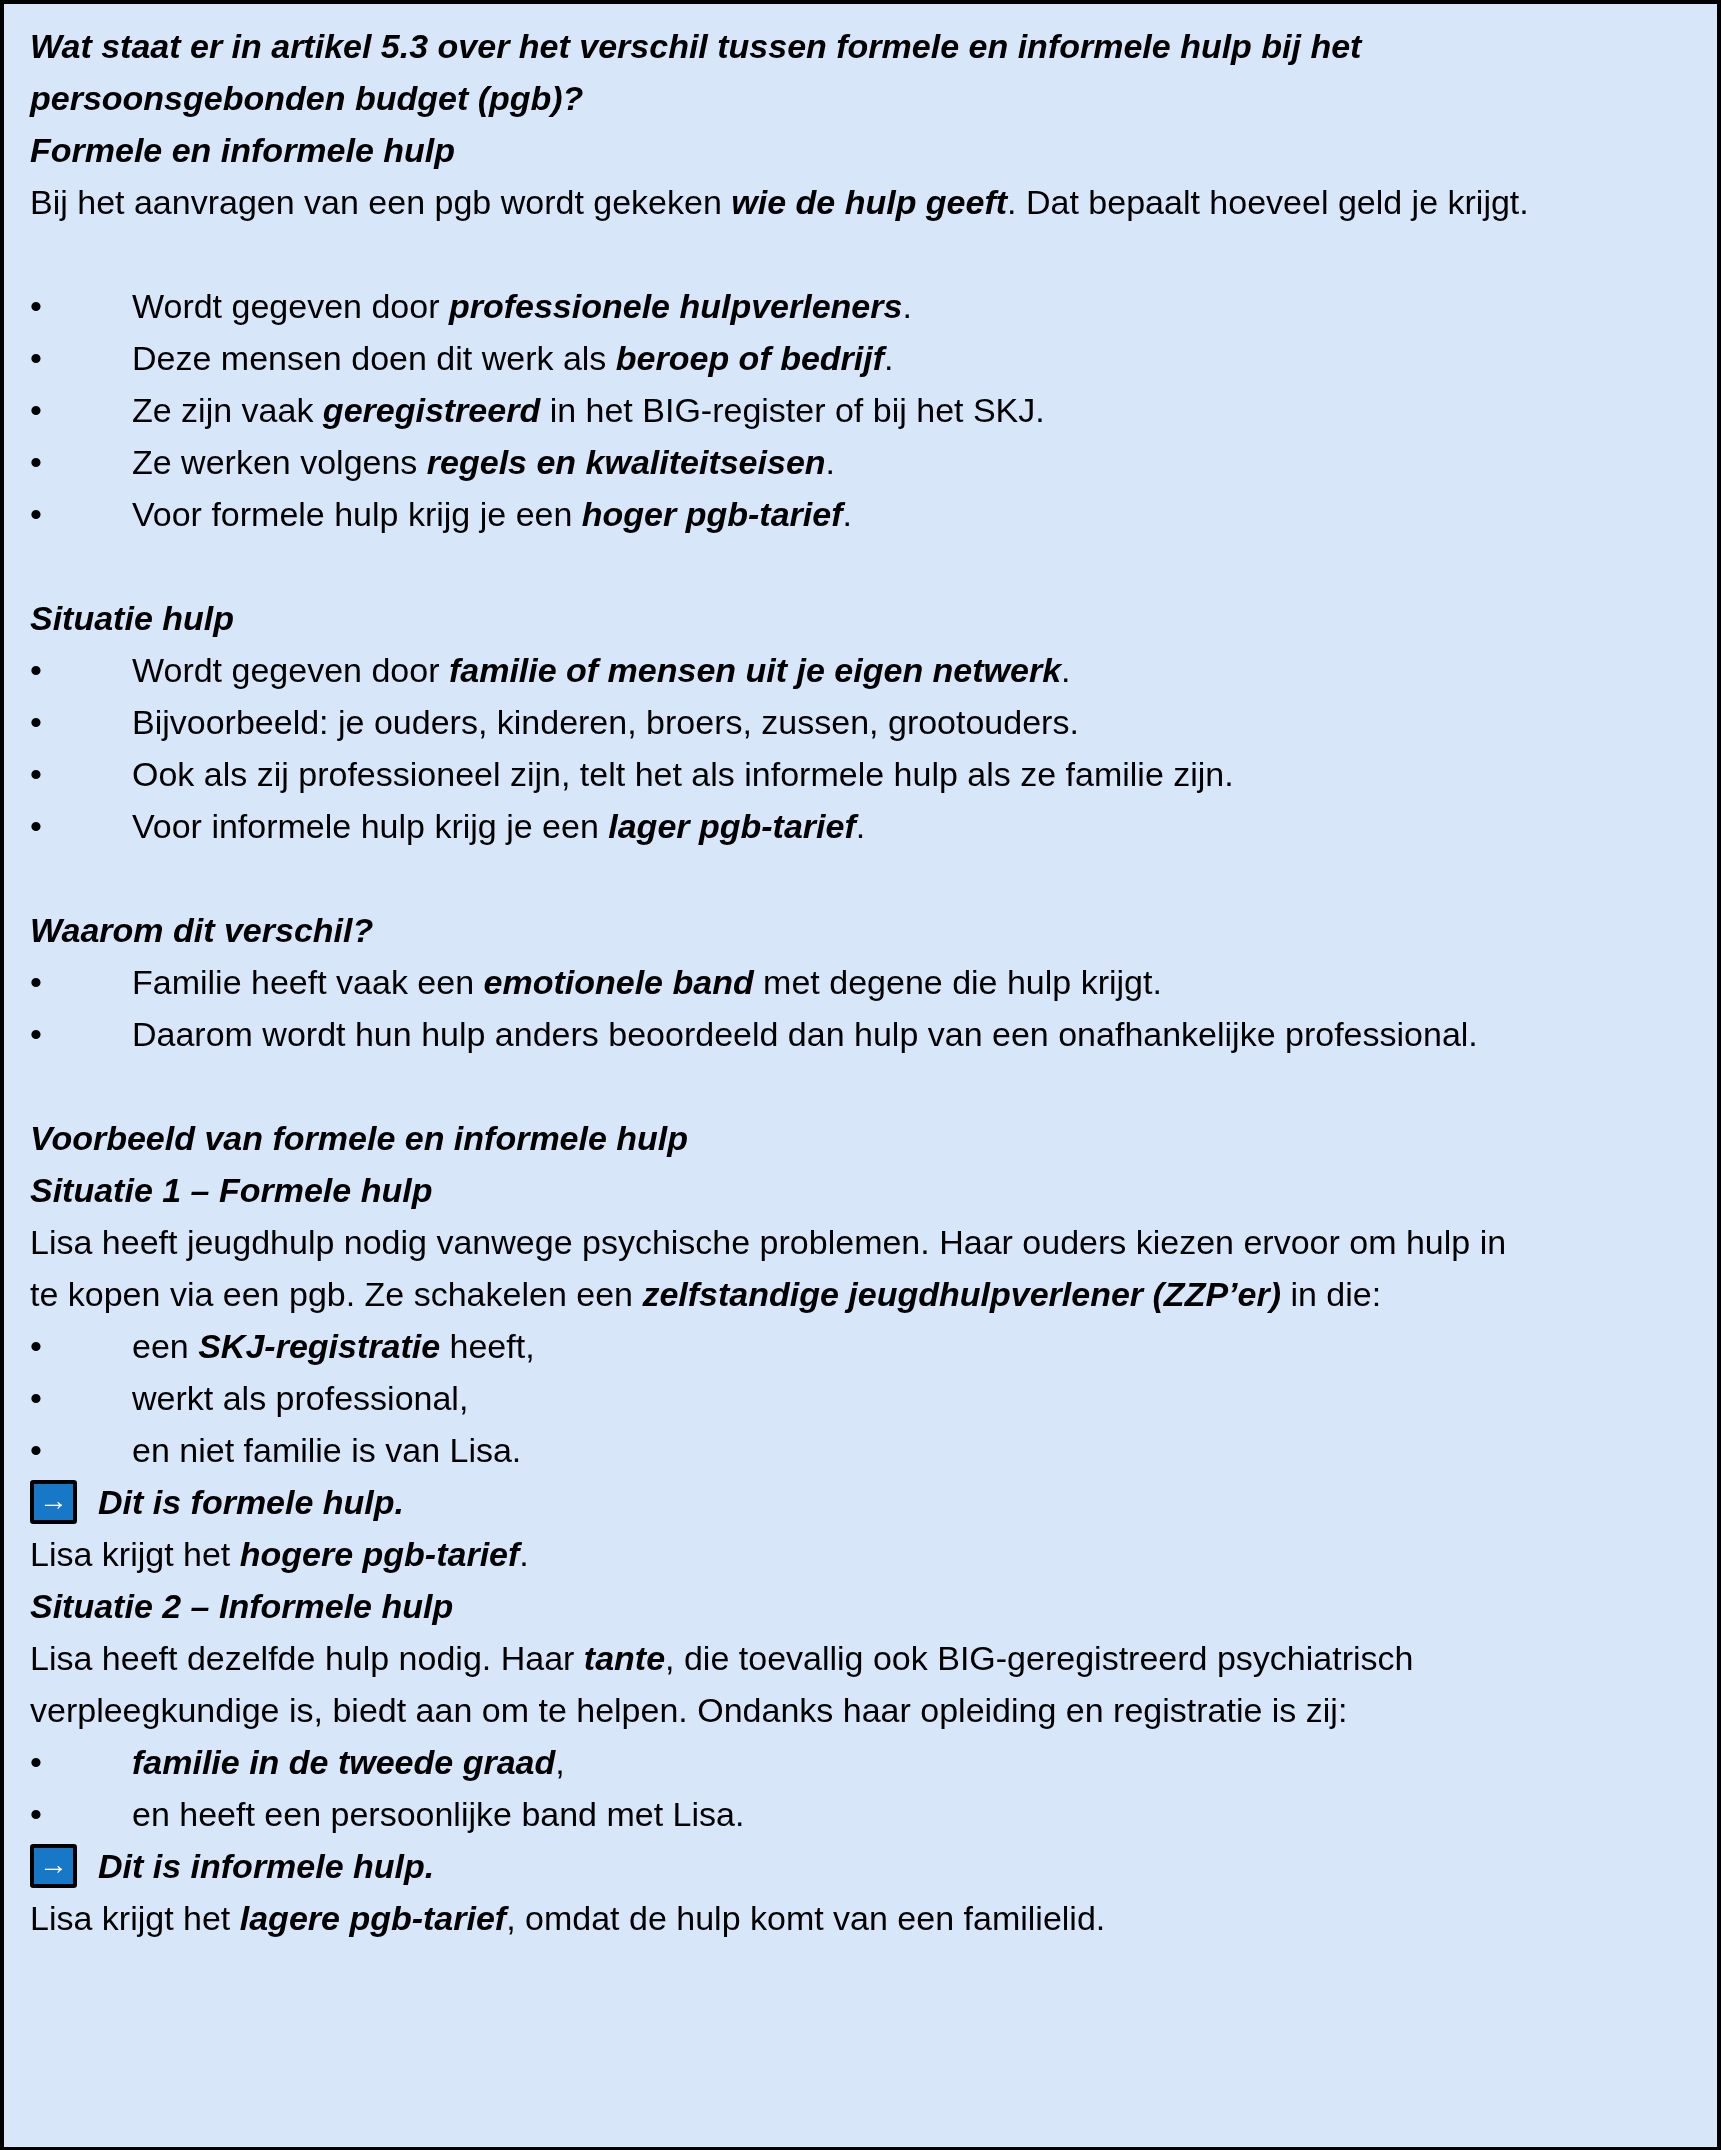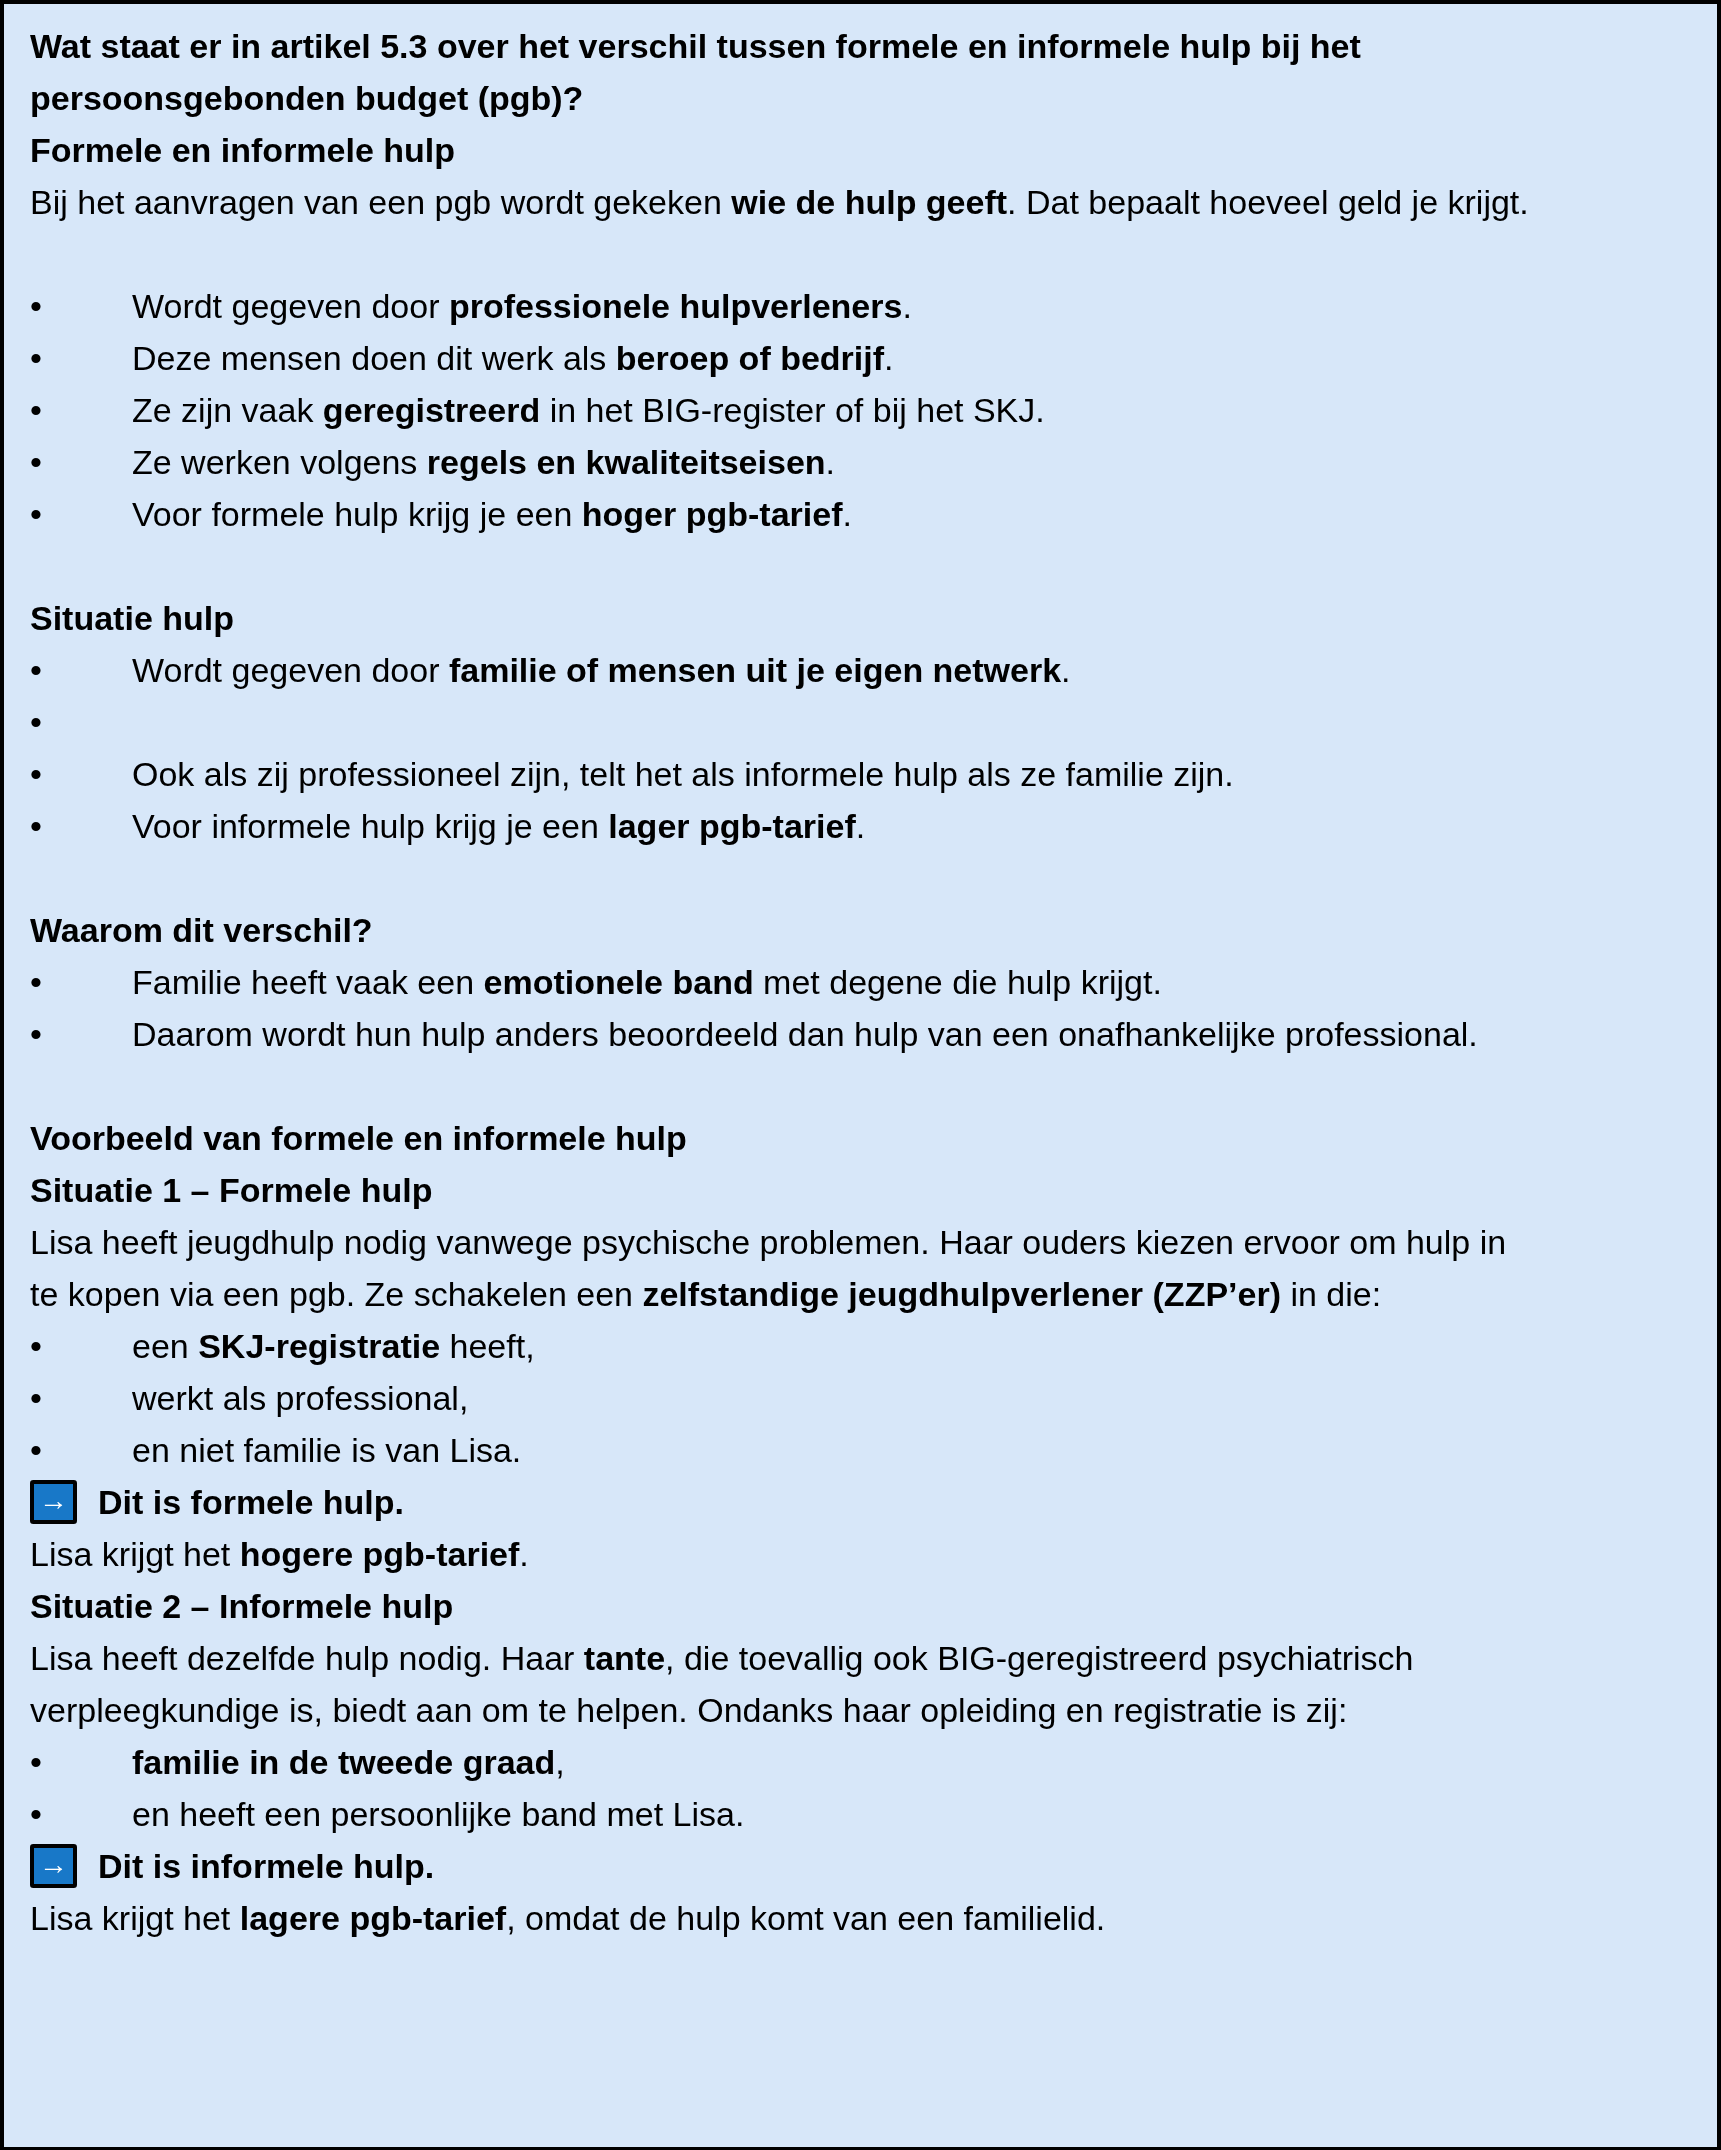--- a/index.html
+++ b/index.html
@@ -15,21 +15,21 @@
     font-family: "Liberation Sans", "DejaVu Sans", sans-serif;
     color: #000000;
   }
   .line {
     height: 52px;
     line-height: 52px;
     font-size: 34px;
     white-space: nowrap;
     overflow: visible;
   }
-  .line .b { font-weight: 700; }
+  .line .b { font-weight: 700; font-style: italic; }
   .heading { font-weight: 700; }
   .bullet { display: flex; align-items: baseline; }
   .bullet .dot {
     flex: 0 0 102px;
     width: 102px;
     font-size: 34px;
   }
   .bullet .bt { flex: 0 0 auto; }
   .arrow-line { display: flex; align-items: center; }
   .arrow-box {
@@ -89,20 +89,21 @@
 
   <div class="line blank"></div>
 
   <div class="line heading"><span class="b">Situatie hulp</span></div>
   <div class="line bullet">
       <span class="dot">•</span>
       <span class="bt"><span>Wordt gegeven door </span><span class="b">familie of mensen uit je eigen netwerk</span><span>.</span></span>
     </div>
   <div class="line bullet">
       <span class="dot">•</span>
+      <span class="bt"><span>Bijvoorbeeld: je ouders, kinderen, broers, zussen, grootouders.</span><span class="b"></span><span></span></span>
     </div>
   <div class="line bullet">
       <span class="dot">•</span>
       <span class="bt"><span>Ook als zij professioneel zijn, telt het als informele hulp als ze familie zijn.</span><span class="b"></span><span></span></span>
     </div>
   <div class="line bullet">
       <span class="dot">•</span>
       <span class="bt"><span>Voor informele hulp krijg je een </span><span class="b">lager pgb-tarief</span><span>.</span></span>
     </div>
 

